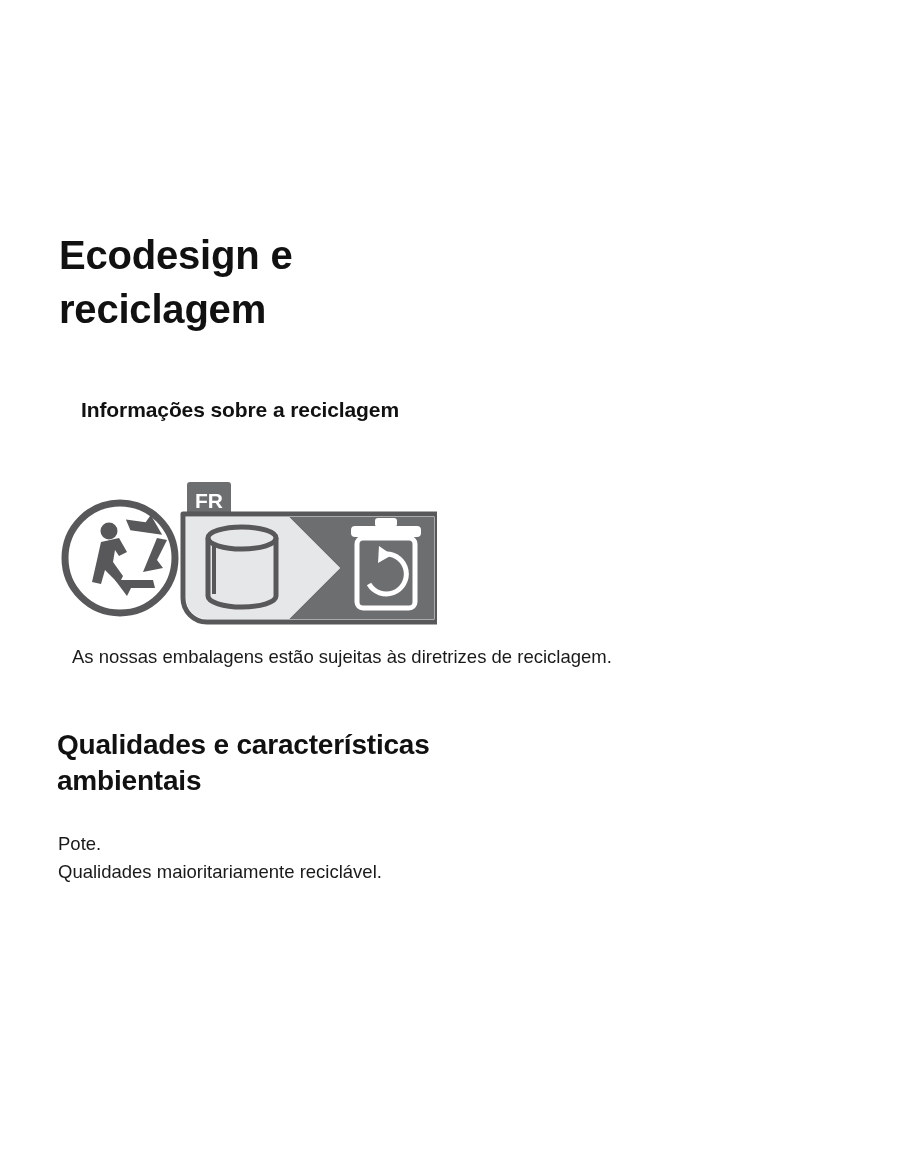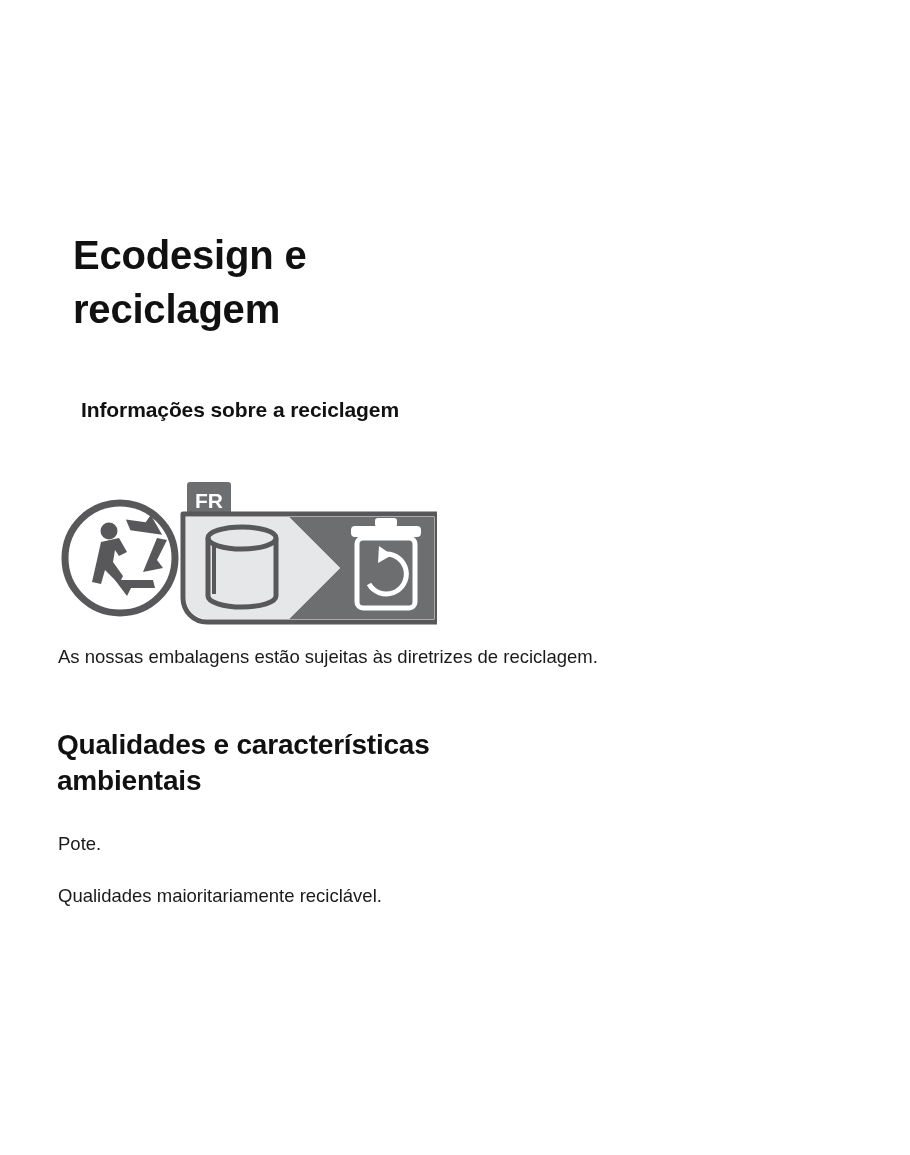--- a/index.html
+++ b/index.html
@@ -31,21 +31,21 @@
     top: 228px;
     width: 800px;
   }
 
   .title {
     font-size: 40px;
     font-weight: bold;
     line-height: 1.35;
     letter-spacing: -0.2px;
     color: #111111;
-    margin: 0 0 0 16px;
+    margin: 0 0 0 2px;
     max-width: 330px;
   }
 
   .subhead {
     font-size: 21px;
     font-weight: bold;
     color: #111111;
     margin: 62px 0 0 24px;
     letter-spacing: -0.1px;
   }
@@ -56,41 +56,41 @@
     position: relative;
   }
 
   .logo-svg {
     display: block;
   }
 
   .para {
     font-size: 18.5px;
     color: #1a1a1a;
-    margin: 18px 0 0 1px;
+    margin: 18px 0 0 15px;
     line-height: 1.45;
   }
 
   .section-title {
     font-size: 28px;
     font-weight: bold;
     line-height: 1.3;
     color: #111111;
     margin: 56px 0 0 0;
     max-width: 520px;
     letter-spacing: -0.2px;
   }
 
   .body-lines {
     margin: 30px 0 0 1px;
     font-size: 18.5px;
     line-height: 1.55;
     color: #1a1a1a;
   }
-  .body-lines div { white-space: nowrap; margin-top: 24px; }
+  .body-lines div { white-space: nowrap; }
 </style>
 </head>
 <body>
 
 <div class="page">
 
   <div class="content">
 
     <h1 class="title">Ecodesign e reciclagem</h1>
 

